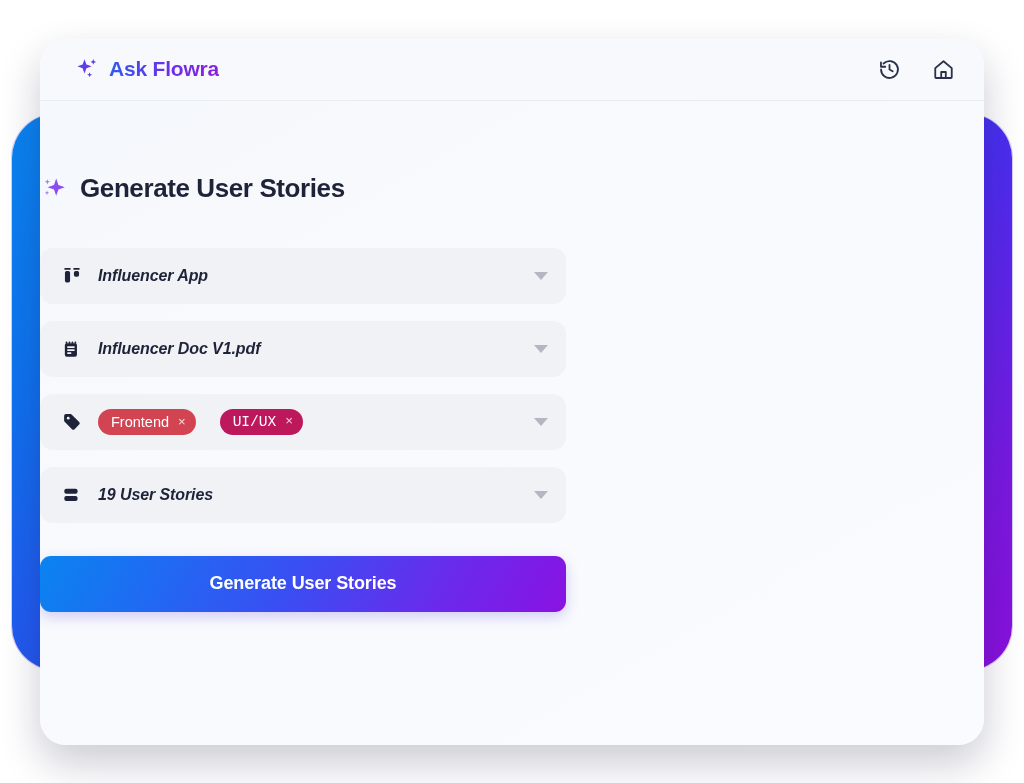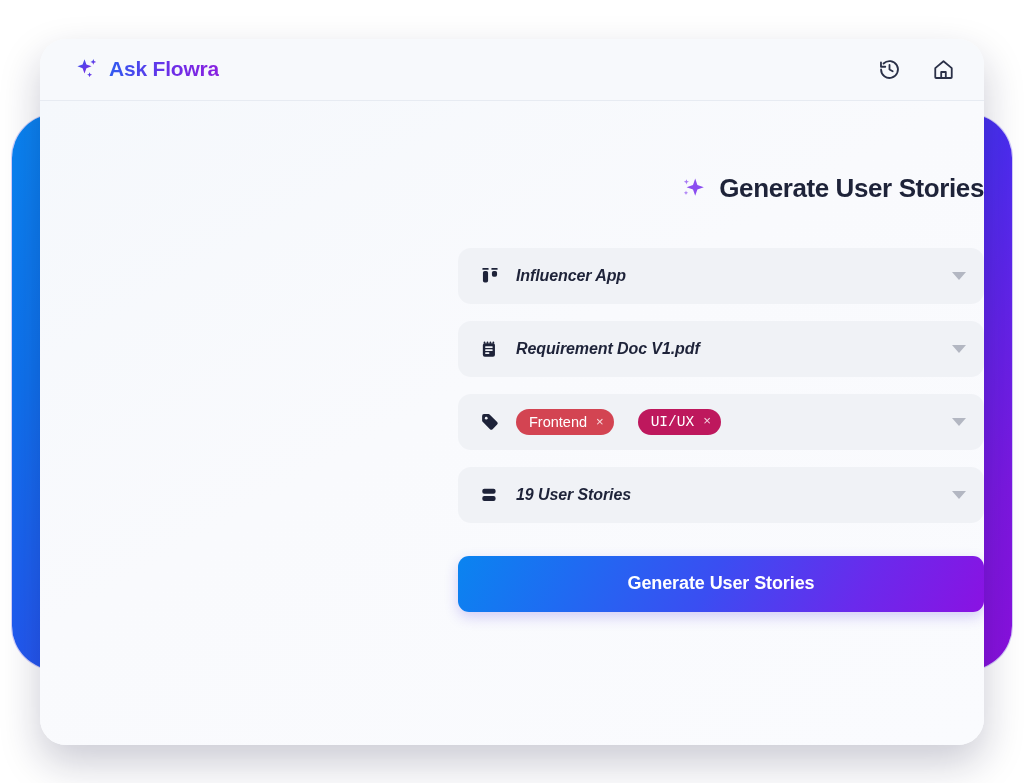--- a/index.html
+++ b/index.html
@@ -89,21 +89,21 @@
     cursor: pointer;
   }
   .hdr-icon svg { display: block; }
 
   
   .app-body {
     flex: 1;
     background: linear-gradient(150deg, #f5f8fc 0%, #f9fafd 45%, #fafbfe 100%);
     display: flex;
     flex-direction: column;
-    align-items: flex-end;
+    align-items: flex-start;
     padding-top: 72px;
   }
 
   .page-title {
     display: flex;
     align-items: center;
     gap: 10px;
     margin-bottom: 44px;
   }
   .title-spark { width: 30px; height: 30px; display: block; }
@@ -286,21 +286,21 @@
               <rect x="5.2" y="3.8" width="1.7" height="2.6" rx="0.7" fill="#1e2339"></rect>
               <rect x="8.4" y="3.8" width="1.7" height="2.6" rx="0.7" fill="#1e2339"></rect>
               <rect x="11.6" y="3.8" width="1.7" height="2.6" rx="0.7" fill="#1e2339"></rect>
               <rect x="14.8" y="3.8" width="1.7" height="2.6" rx="0.7" fill="#1e2339"></rect>
               <rect x="4.2" y="5.6" width="13.2" height="14.8" rx="2.1" fill="#1e2339"></rect>
               <rect x="6.6" y="9.0" width="8.4" height="1.9" rx="0.9" fill="#f0f2f6"></rect>
               <rect x="6.6" y="12.3" width="8.4" height="1.9" rx="0.9" fill="#f0f2f6"></rect>
               <rect x="6.6" y="15.6" width="4.8" height="1.9" rx="0.9" fill="#f0f2f6"></rect>
             </svg>
           </span>
-          <span class="row-label">Requirement Doc V1.pdf</span>
+          <span class="row-label">Influencer Doc V1.pdf</span>
           <span class="caret"></span>
         </div>
 
         <div class="select-row">
           <span class="row-icon">
             <svg viewBox="0 0 24 24" width="22" height="22" aria-hidden="true">
               <path d="M3.4 10.4 V5.4 a2 2 0 0 1 2-2 h5 a2 2 0 0 1 1.42 0.59 l8.0 8.0 a2 2 0 0 1 0 2.83 l-5.0 5.0 a2 2 0 0 1-2.83 0 l-8.0-8.0 A2 2 0 0 1 3.4 10.4 Z" fill="#1e2339"></path>
               <circle cx="7.9" cy="7.9" r="1.5" fill="#f0f2f6"></circle>
             </svg>
           </span>

